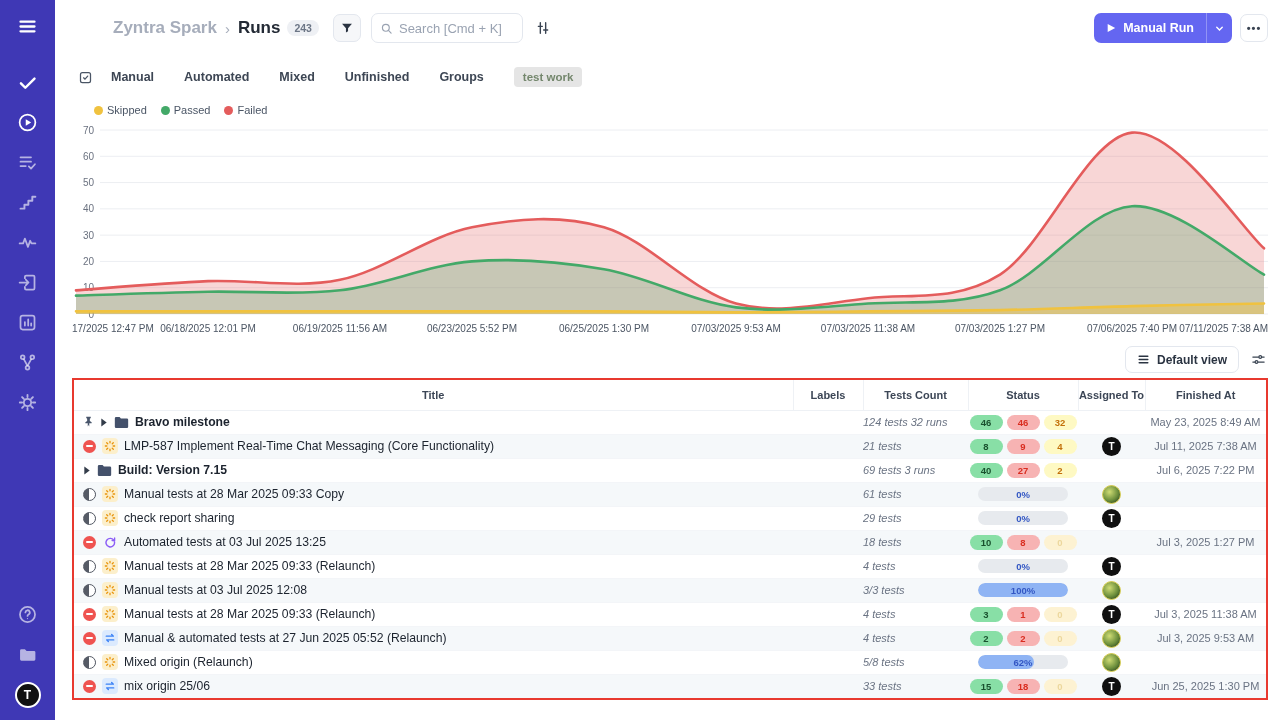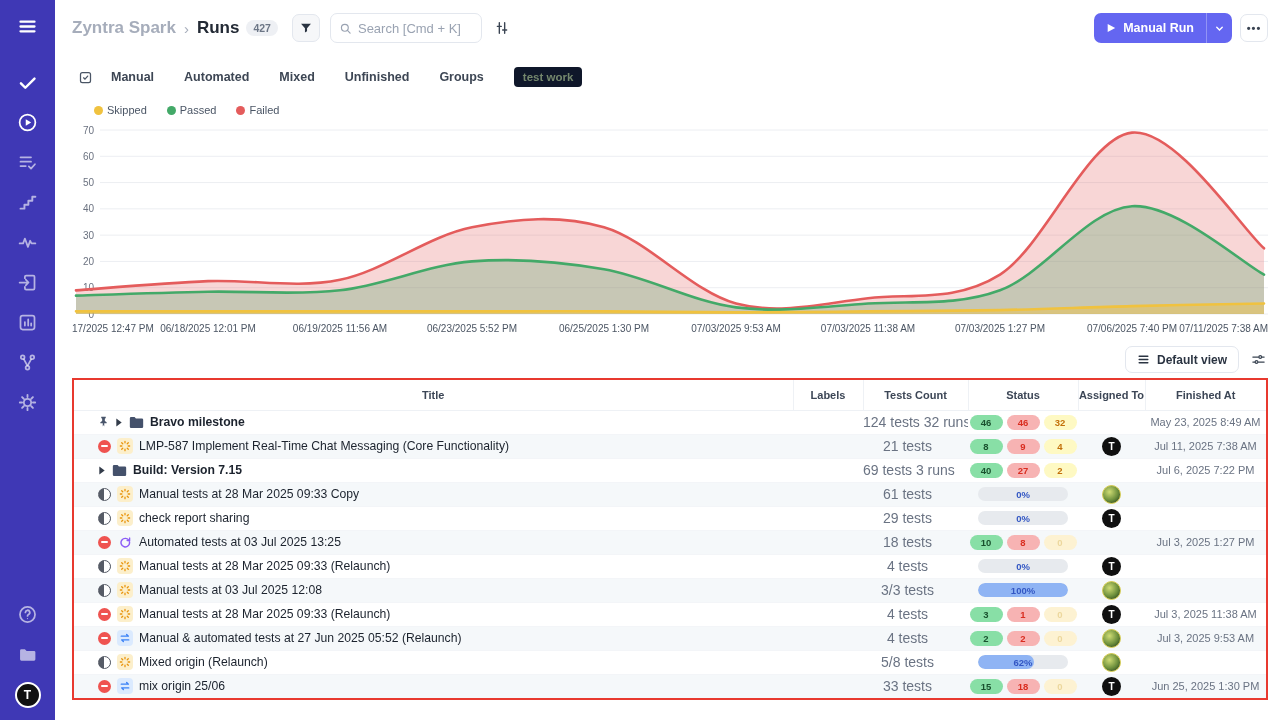--- a/index.html
+++ b/index.html
@@ -15,21 +15,21 @@
   .sb-icon svg { width:21px; height:21px; }
   .sb-icon.bright { color:#fff; }
   .sb-spacer { flex:1; }
   .sb-avatar { width:26px; height:26px; border-radius:50%; background:#111;
     border:2px solid #fff; color:#fff; font-weight:800; font-size:12px;
     display:flex; align-items:center; justify-content:center; margin-bottom:0; }
 
   
   .main { flex:1; padding:0 12px 0 17px; position:relative; }
 
-  .topbar { height:56px; display:flex; align-items:center; }
+  .topbar { height:56px; display:flex; align-items:center;margin-left:41px; }
   .crumb-project { color:#a6adbb; font-size:17px; font-weight:700; }
   .crumb-sep { color:#a6adbb; font-size:15px; margin:0 8px; }
   .crumb-page { color:#232a35; font-size:17px; font-weight:700; }
   .count-badge { background:#eef0f4; color:#6c7686; font-size:10.5px; font-weight:700;
     border-radius:9px; padding:2px 7px; margin-left:7px; }
   .icon-btn { width:28px; height:28px; border:1px solid #e3e7ee; border-radius:7px;
     background:#f6f7f9; display:flex; align-items:center; justify-content:center;
     color:#2b3442; cursor:pointer; }
   .icon-btn svg { width:14px; height:14px; }
   .search-box { display:flex; align-items:center; height:30px; width:152px;
@@ -56,25 +56,25 @@
   .report-btn svg { width:13px; height:13px; }
   .more-btn { width:28px; height:28px; border:1px solid #e3e7ee; border-radius:7px;
     background:#fff; color:#3a4452; display:flex; align-items:center; justify-content:center;
     font-size:11px; letter-spacing:1px; font-weight:700; cursor:pointer; }
 
   
   .tabsrow { height:34px; display:flex; align-items:center; margin-top:4px; }
   .bulk-icon { color:#4a5565; display:flex; margin:0 18px 0 6px; cursor:pointer; }
   .bulk-icon svg { width:15px; height:15px; }
   .tab { font-size:12.5px; color:#3d4654; font-weight:600; margin-right:30px; cursor:pointer; }
-  .filter-chip { background:#0f172a; color:#74876d; font-size:11.5px; font-weight:600;
+  .filter-chip { background:#e5e5e5; color:#74876d; font-size:11.5px; font-weight:600;
     padding:4px 9px; border-radius:4px; cursor:pointer; }
 
   
-  .legend { display:flex; align-items:center; gap:20px; margin:10px 0 0 22px; }
+  .legend { display:flex; align-items:center; gap:14px; margin:10px 0 0 22px; }
   .legend-item { display:flex; align-items:center; gap:4px; font-size:11px; color:#4a5565; }
   .legend-dot { width:9px; height:9px; border-radius:50%; }
   .chart-wrap { margin-top:2px;text-align:center; }
   .chart-wrap svg { display:block; }
 
   
   .viewbar { display:flex; justify-content:flex-end; align-items:center; gap:12px;
     margin:6px 2px 5px 0; }
   .view-btn { display:flex; align-items:center; gap:7px; height:27px; padding:0 11px;
     border:1px solid #e3e7ee; border-radius:7px; background:#fff; color:#2b3442;
@@ -87,25 +87,25 @@
   .tablewrap { border:2px solid #e8392f; }
   table { width:100%; border-collapse:collapse; table-layout:fixed; }
   thead th { height:30px; font-size:11px; font-weight:700; color:#3c4656;
     border-left:1px solid #eef1f5; border-bottom:1px solid #eef1f5; background:#fff;
     text-align:center; }
   thead th:first-child { border-left:none; }
   tbody tr:nth-child(even) { background:#f5f8fa; }
   tbody td { height:24px; font-size:12px; color:#20262f; border-bottom:1px solid #f3f5f8;
     vertical-align:middle; overflow:hidden; white-space:nowrap; }
   tbody tr:last-child td { border-bottom:none; }
-  td.c-title { padding-left:24px; }
+  td.c-title { padding-left:9px; }
   .title-flex { display:flex; align-items:center; gap:6px; }
   .title-text { font-size:12.2px; color:#1c232e; }
   .title-text.bold { font-weight:700; }
-  td.c-tests { text-align:center; padding-right:16px; color:#6a7383; font-size:14px; }
+  td.c-tests { text-align:left; padding-right:16px; color:#6a7383; font-size:11px;font-style:italic; }
   td.c-status { text-align:center; }
   td.c-assigned { text-align:center; }
   td.c-finished { text-align:center; color:#6a7383; font-size:11px; }
   .pill-group { display:inline-flex; gap:4px; vertical-align:middle; }
   .pill { min-width:33px; height:15px; border-radius:8px; font-size:9.5px; font-weight:700;
     display:inline-flex; align-items:center; justify-content:center; }
   .pill.p-pass { background:#88dfa6; color:#19512e; }
   .pill.p-fail { background:#f7b3b3; color:#d92d20; }
   .pill.p-skip { background:#fef9c3; color:#c2700a; }
   .pill.p-skip.faded { background:#fdf2d2; color:#ecd79d; }
@@ -213,21 +213,21 @@
       </div>
     <div class="sb-avatar">T</div>
   </aside>
 
   <div class="main">
 
     <div class="topbar">
       <span class="crumb-project">Zyntra Spark</span>
       <span class="crumb-sep">›</span>
       <span class="crumb-page">Runs</span>
-      <span class="count-badge">427</span>
+      <span class="count-badge">243</span>
       <div class="icon-btn" style="margin-left:14px">
           <svg viewBox="0 0 24 24" fill="currentColor">
             <path d="M3.5 4.5h17l-6.7 8v5.2l-3.6 2.1v-7.3z"></path>
           </svg>
         </div>
       <div class="search-box">
         <svg viewBox="0 0 24 24" fill="none" stroke="currentColor" stroke-width="2.2" stroke-linecap="round">
             <circle cx="10.8" cy="10.8" r="6.3"></circle>
             <path d="M15.6 15.6L20.5 20.5"></path>
           </svg>

